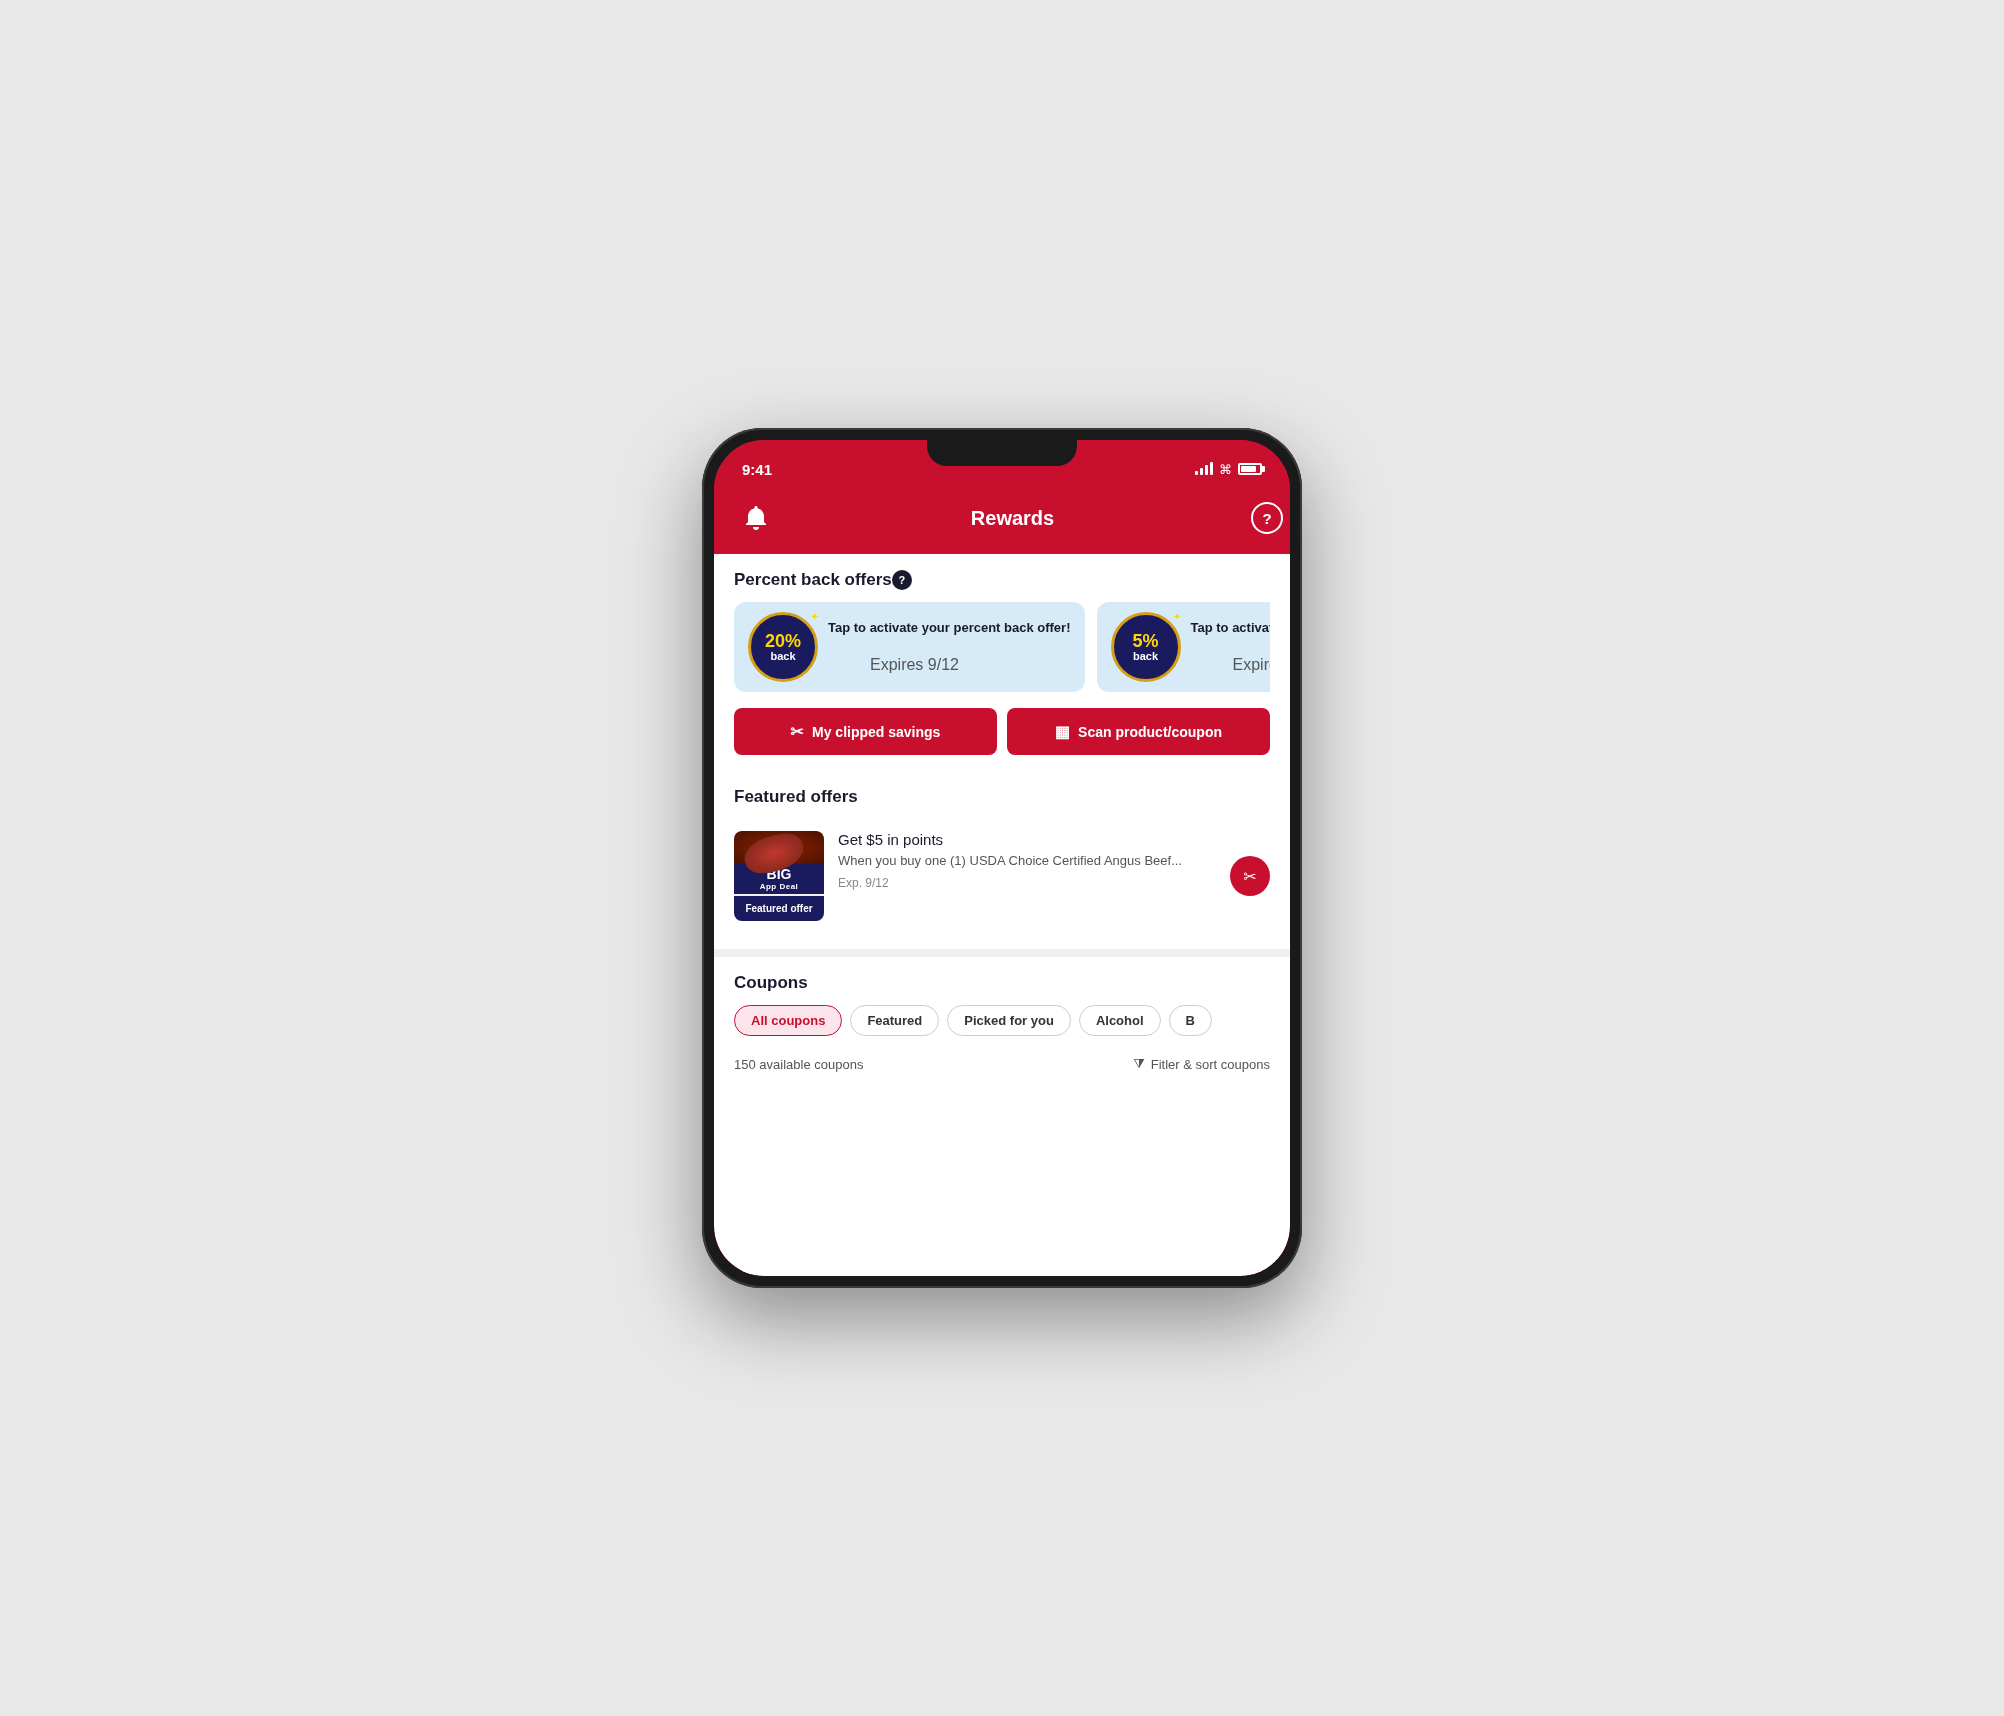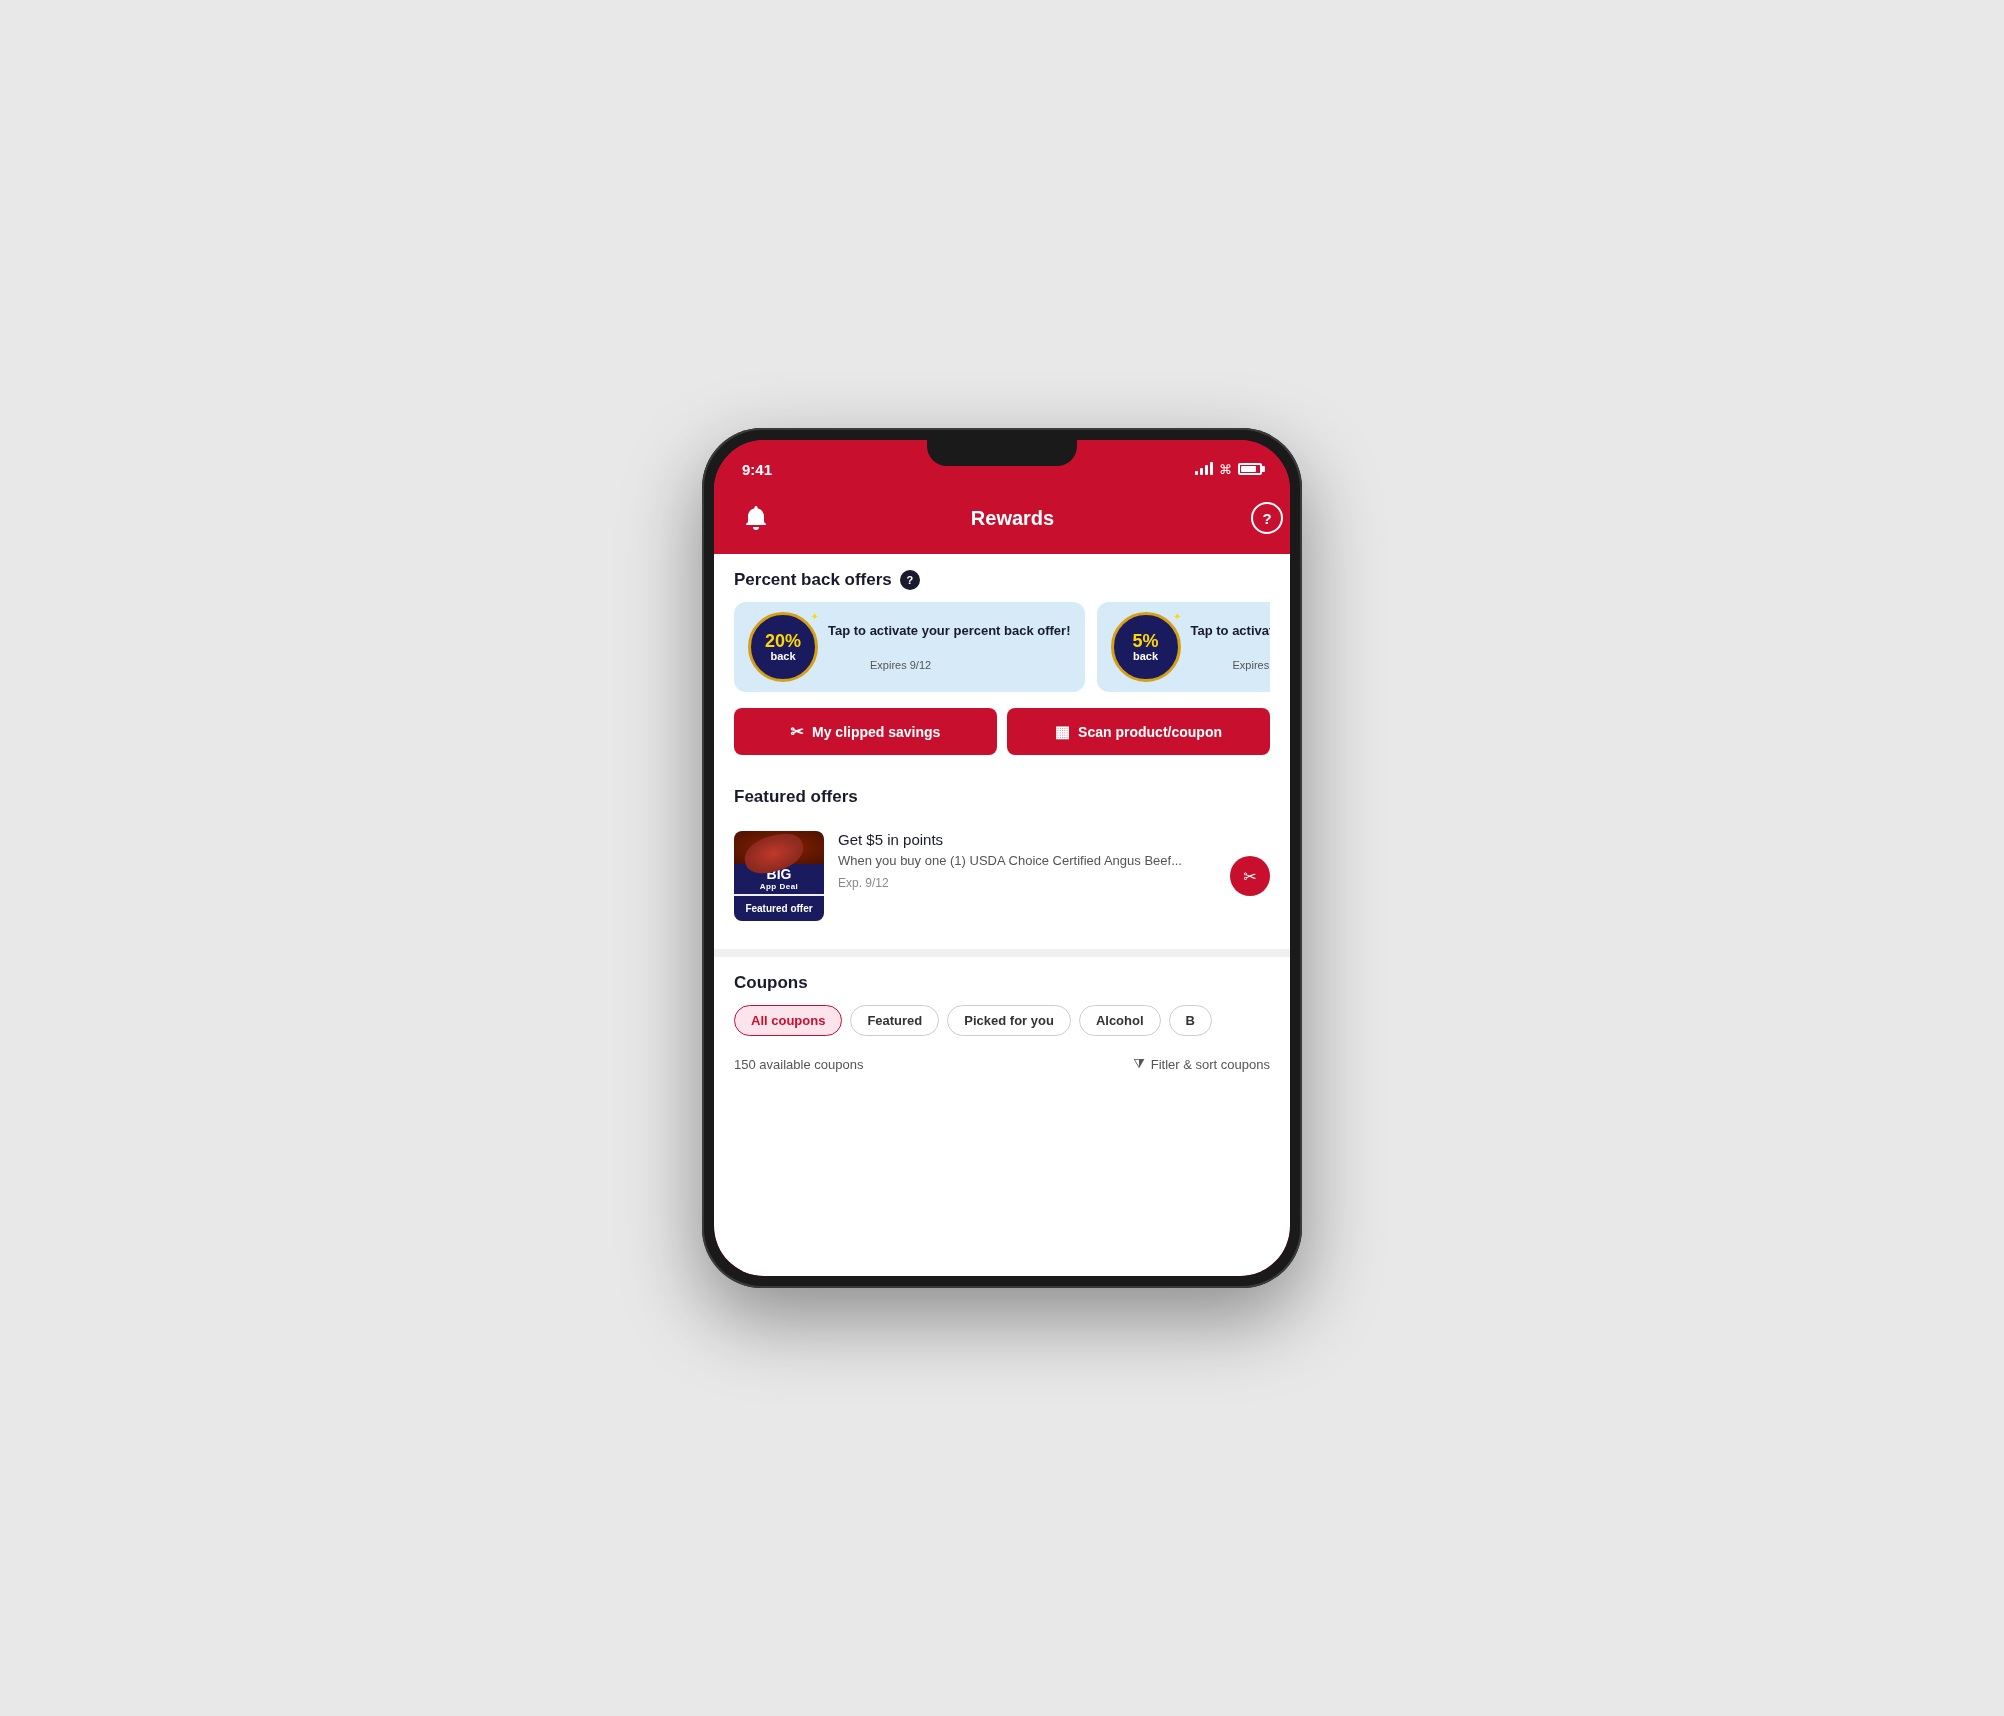--- a/index.html
+++ b/index.html
@@ -153,21 +153,20 @@
     .section {
       padding: 16px 20px;
     }
     .section-title {
       font-size: 17px;
       font-weight: 700;
       color: #1a1a2e;
       margin-bottom: 12px;
       display: flex;
       align-items: center;
-      gap: 8px;
     }
     .info-circle {
       width: 20px;
       height: 20px;
       background: #1a1a2e;
       border-radius: 50%;
       display: flex;
       align-items: center;
       justify-content: center;
       color: white;
@@ -226,21 +225,21 @@
     .offer-text {
       flex: 1;
     }
     .offer-activate {
       font-size: 13px;
       font-weight: 700;
       color: #1a1a2e;
       line-height: 1.3;
     }
     .offer-expires {
-      font-size: 11px;
+      font-size: 16px;
       color: #555;
       margin-top: 20px;
       padding-left: 42px;
     }
     
     .action-buttons {
       display: flex;
       gap: 10px;
       padding: 0 20px 16px 20px;
     }

